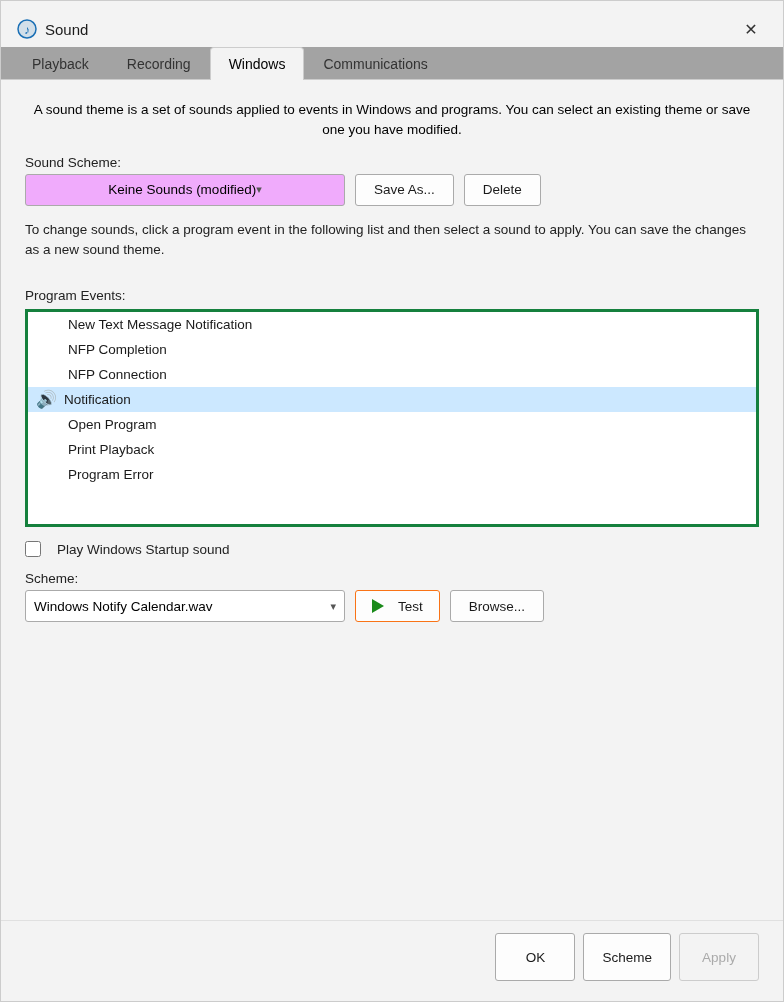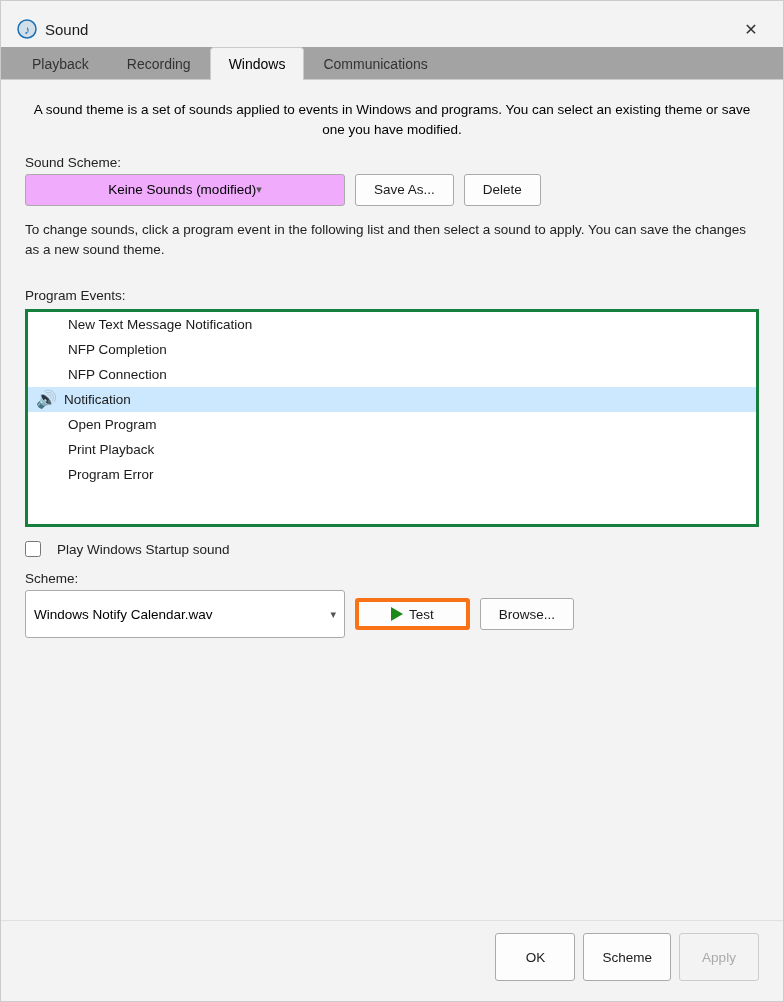--- a/index.html
+++ b/index.html
@@ -207,44 +207,44 @@
     }
 
     .sounds-row {
       display: flex;
       align-items: center;
       gap: 10px;
     }
     .sounds-select {
       flex: 1;
       max-width: 320px;
-      height: 48px;
+      height: 32px;
       border: 1px solid #aaa;
       background: white;
       padding: 0 8px;
       font-size: 13.5px;
       display: flex;
       align-items: center;
       justify-content: space-between;
       cursor: pointer;
       border-radius: 3px;
       user-select: none;
     }
     .test-btn {
       height: 32px;
-      padding: 0 32px;
-      border: 4px solid #f97316;
+      padding: 0 16px;
+      border: 1px solid #f97316;
       background: #fdfdfd;
       font-size: 13.5px;
       cursor: pointer;
       border-radius: 3px;
       color: #1a1a1a;
       display: flex;
       align-items: center;
-      gap: 6px;
+      gap: 14px;
     }
     .play-icon {
       width: 0;
       height: 0;
       border-style: solid;
       border-width: 7px 0 7px 12px;
       border-color: transparent transparent transparent #1a8a1a;
       display: inline-block;
     }
 

